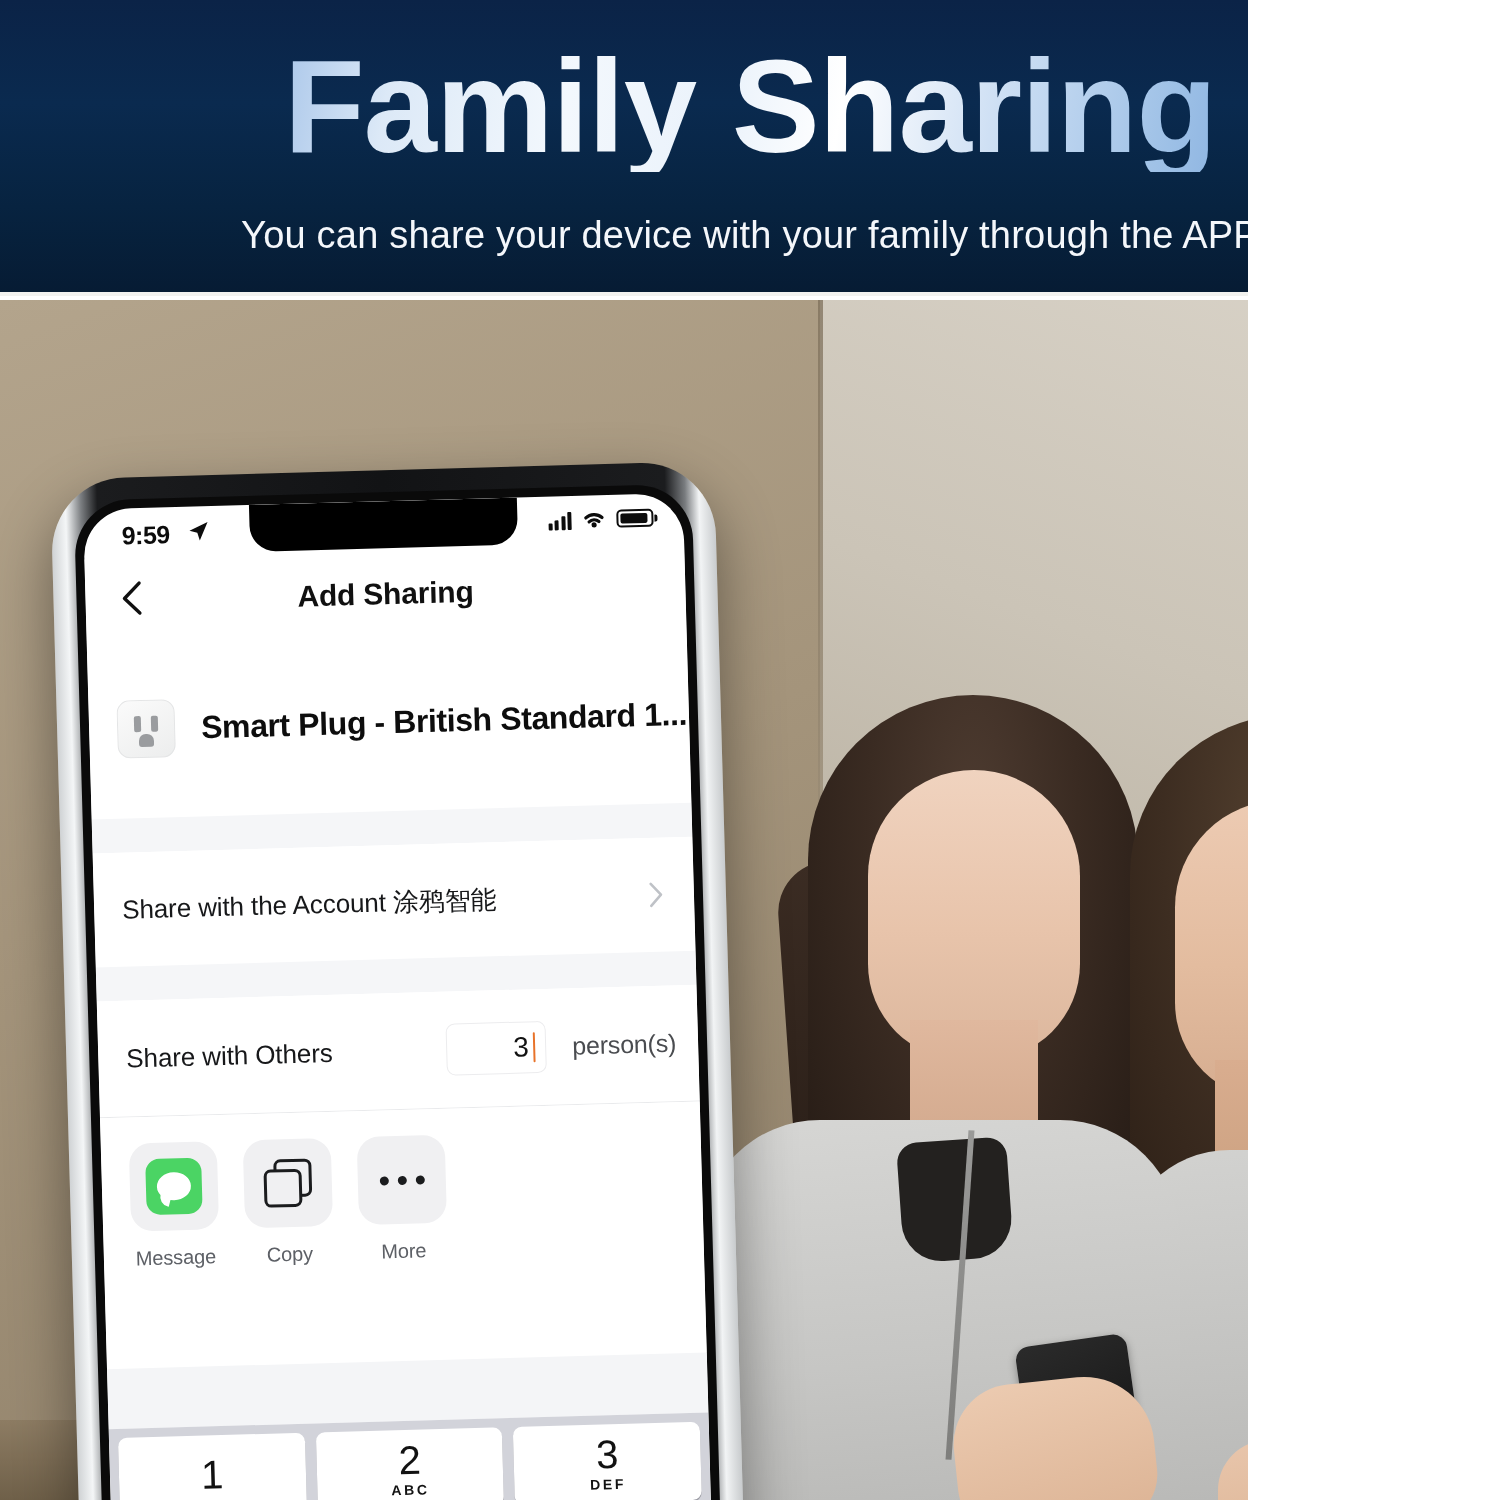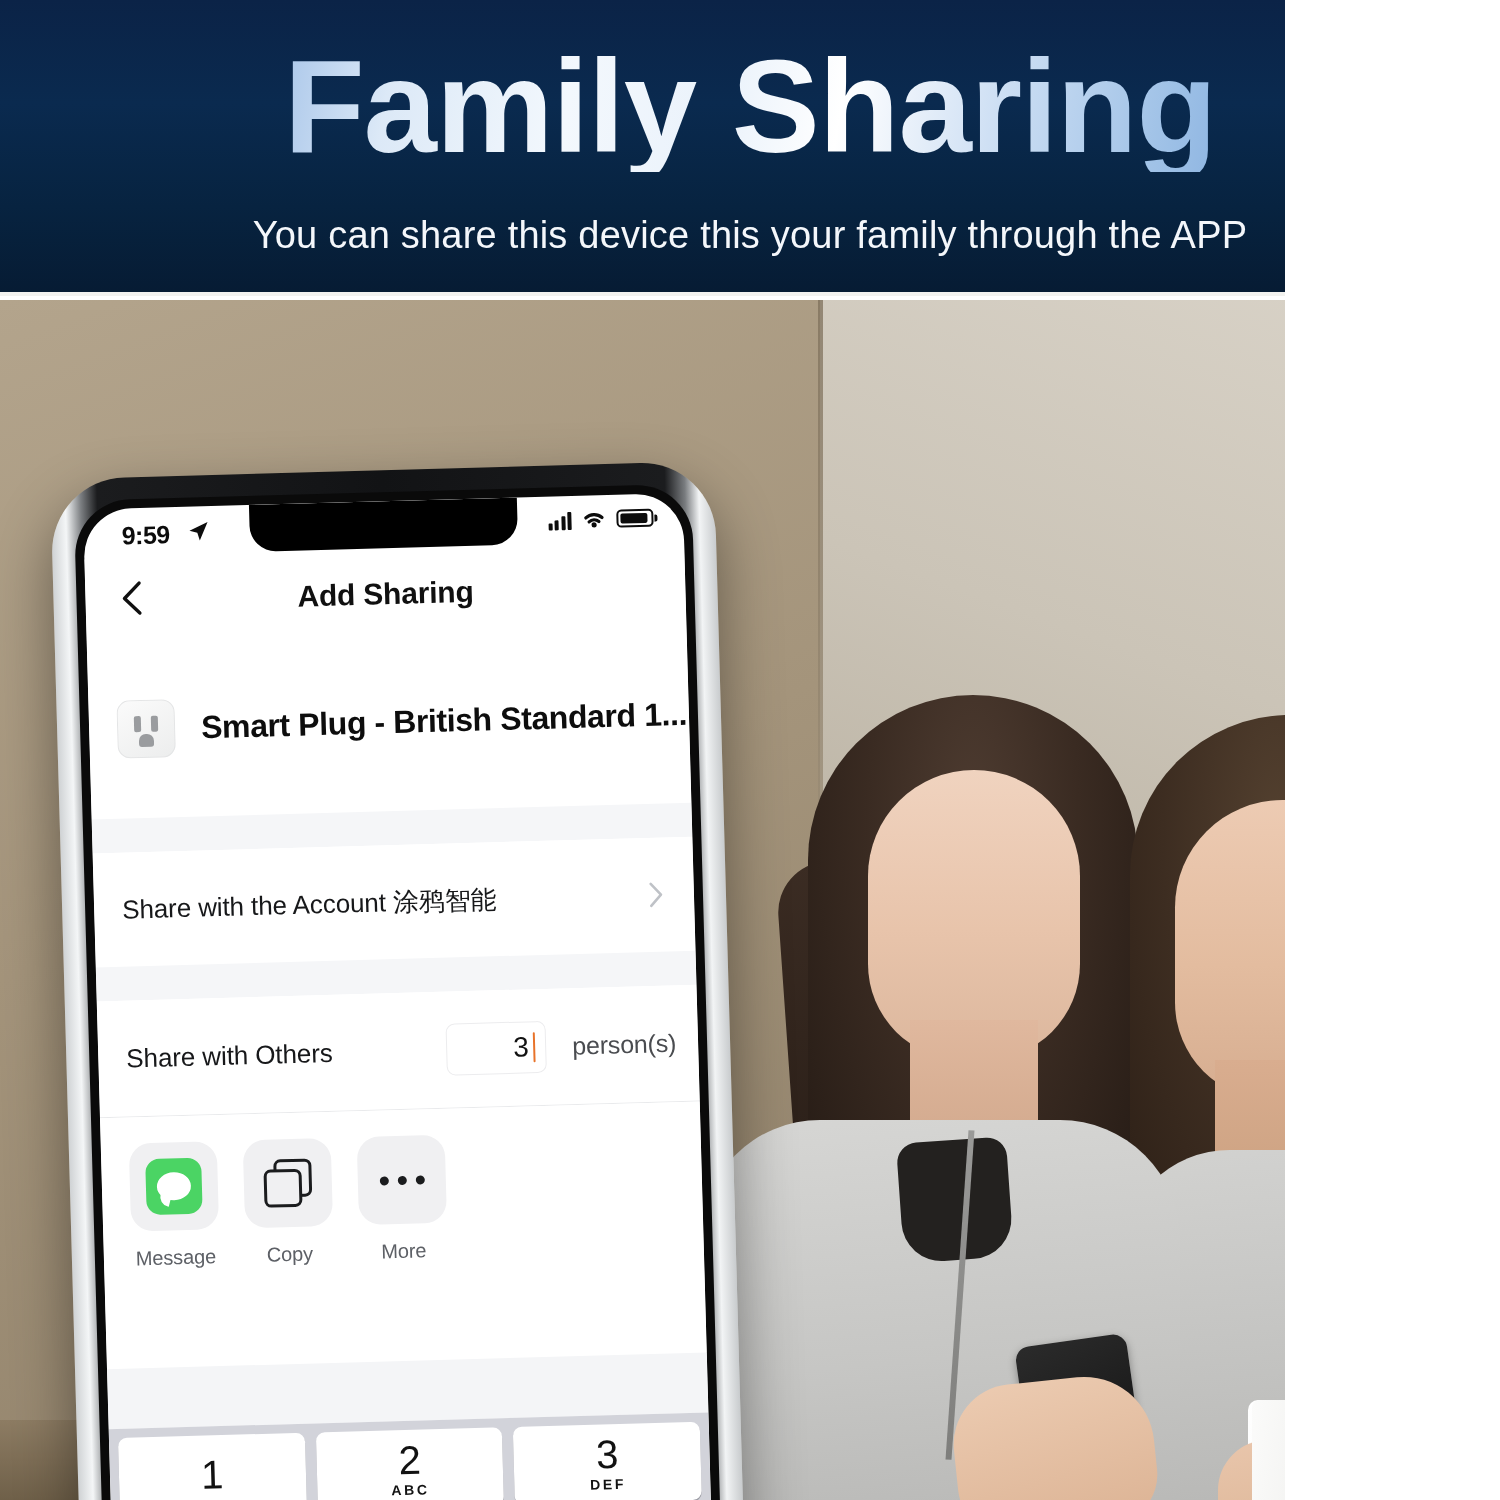--- a/index.html
+++ b/index.html
@@ -1,21 +1,21 @@
 <!DOCTYPE html>
 <html><head>
 <meta charset="utf-8">
 <style>
   html,body{margin:0;padding:0;}
   body{
     width:1500px;height:1500px;overflow:hidden;
     font-family:"Liberation Sans","DejaVu Sans",sans-serif;
     background:#ffffff;
   }
-  .canvas{position:relative;width:1248px;height:1500px;overflow:hidden;padding-left:37px;}
+  .canvas{position:relative;width:1248px;height:1500px;overflow:hidden;}
 
   
   .banner{
     position:absolute;left:0;top:0;width:1500px;height:296px;
     background:linear-gradient(180deg,#0b2347 0%,#0a2a4f 35%,#072340 70%,#061b33 100%);
     overflow:hidden;
   }
   .banner:after{
     content:"";position:absolute;left:0;bottom:0;width:100%;height:4px;
     background:#f2f2ef;
@@ -204,21 +204,21 @@
   .key-num{font-size:40px;font-weight:400;color:#121212;line-height:40px;}
   .key-sub{font-size:14px;font-weight:700;color:#121212;letter-spacing:2.6px;margin-top:2px;}
 </style>
 </head>
 <body>
 
 <div class="canvas">
 
   <div class="banner">
     <div class="banner-title">Family Sharing</div>
-    <div class="banner-sub">You can share this device this your family through the APP</div>
+    <div class="banner-sub">You can share your device with your family through the APP</div>
   </div>
 
   <div class="photo">
     <div class="wall-l"></div>
     <div class="wall-r"></div>
     <div class="wall-corner"></div>
     <div class="pillow"></div>
     <div class="couch"></div>
     <div class="floor"></div>
 

